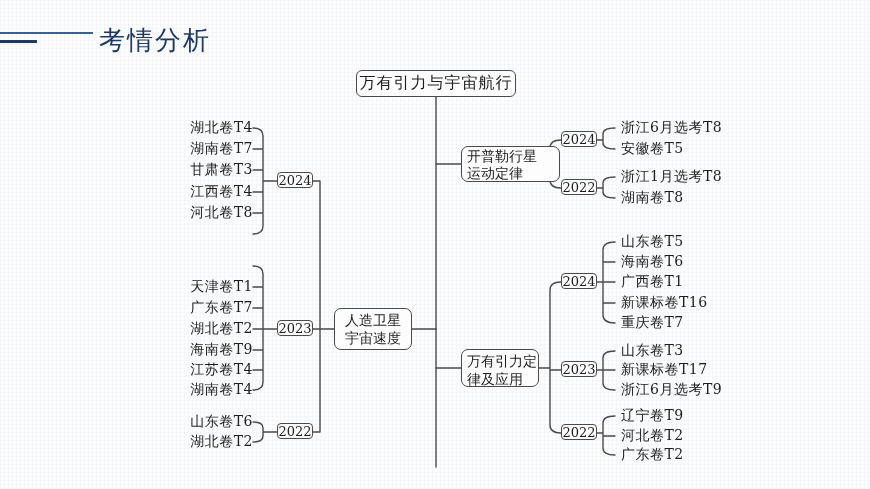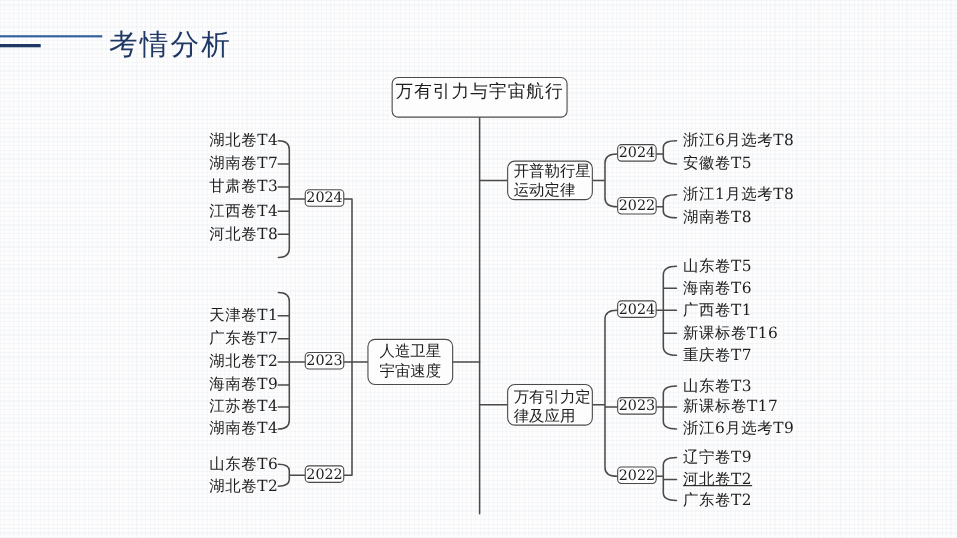--- a/index.html
+++ b/index.html
@@ -55,28 +55,28 @@
     <path d="M253 422 Q263 422 263 428 L263 436 Q263 442 253 442 M263 432 L277 432"></path>
     <path d="M539 164 L550 164 M561 140 Q550 140 550 148 L550 180 Q550 188 561 188"></path>
     <path d="M597 140 L603 140 M615 128 Q603 128 603 134 L603 143 Q603 149 615 149"></path>
     <path d="M597 188 L603 188 M615 177 Q603 177 603 183 L603 192 Q603 198 615 198"></path>
     <path d="M539 368 L550 368 M561 282 Q550 282 550 290 L550 425 Q550 433 561 433 M550 370 L561 370"></path>
     <path d="M597 282 L603 282 M615 242 Q603 242 603 250 L603 315 Q603 323 615 323 M603 262 L615 262 M603 282 L615 282 M603 303 L615 303"></path>
     <path d="M597 370 L603 370 M615 351 Q603 351 603 358 L603 383 Q603 390 615 390 M603 370 L615 370"></path>
     <path d="M597 433 L603 433 M615 416 Q603 416 603 423 L603 448 Q603 455 615 455 M603 436 L615 436"></path>
   </svg>
 
-  <div class="node root" style="left:356px;top:70px;width:160px;height:37px;">万有引力与宇宙航行</div>
+  <div class="node root" style="left:356px;top:70px;width:160px;height:27px;">万有引力与宇宙航行</div>
 
   <div class="node branch2 b-center" style="left:334px;top:308px;width:78px;height:42px;">
     <span>人造卫星</span>
     <span>宇宙速度</span>
   </div>
 
-  <div class="node branch2 b-left" style="left:461px;top:146px;width:78px;height:36px;line-height:17px;padding-top:1px;">
+  <div class="node branch2 b-left" style="left:461px;top:146px;width:99px;height:36px;line-height:17px;padding-top:1px;">
     <span>开普勒行星</span>
     <span>运动定律</span>
   </div>
 
   <div class="node branch2 b-left" style="left:461px;top:349px;width:78px;height:38px;">
     <span>万有引力定</span>
     <span>律及应用</span>
   </div>
 
   <div class="node year" style="left:277px;top:172px;">2024</div>
@@ -113,16 +113,16 @@
   <span class="leaf r" style="top:262px;">海南卷T6</span>
   <span class="leaf r" style="top:282px;">广西卷T1</span>
   <span class="leaf r" style="top:303px;">新课标卷T16</span>
   <span class="leaf r" style="top:323px;">重庆卷T7</span>
 
   <span class="leaf r" style="top:351px;">山东卷T3</span>
   <span class="leaf r" style="top:370px;">新课标卷T17</span>
   <span class="leaf r" style="top:390px;">浙江6月选考T9</span>
 
   <span class="leaf r" style="top:416px;">辽宁卷T9</span>
-  <span class="leaf r" style="top:436px;text-decoration:underline;">河北卷T2</span>
+  <span class="leaf r" style="top:436px;">河北卷T2</span>
   <span class="leaf r" style="top:455px;">广东卷T2</span>
 
 </div>
 
 </body></html>

